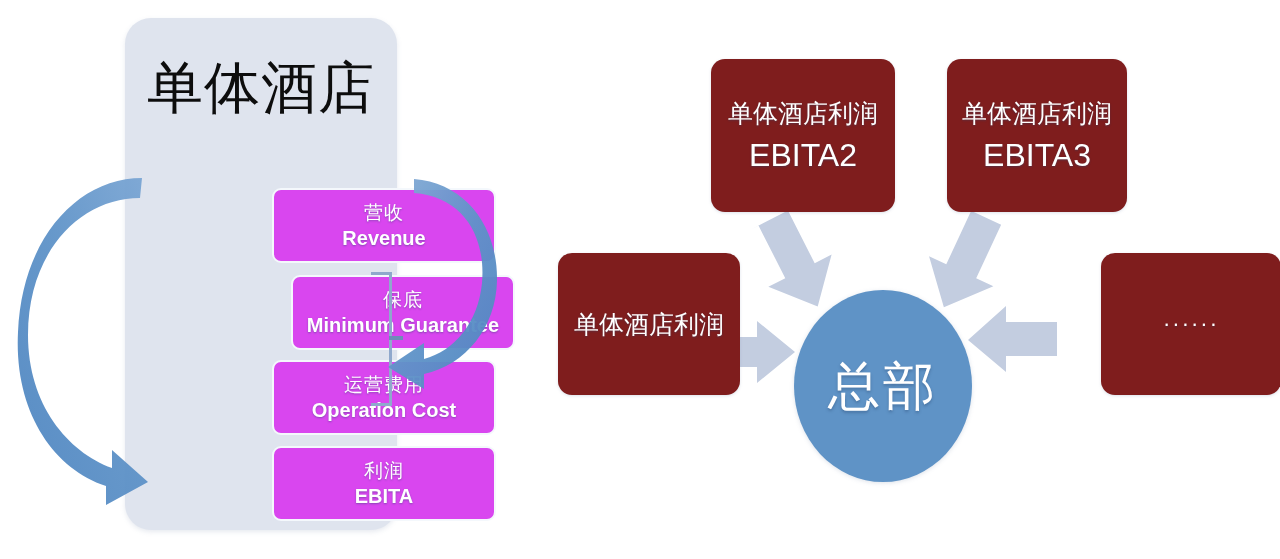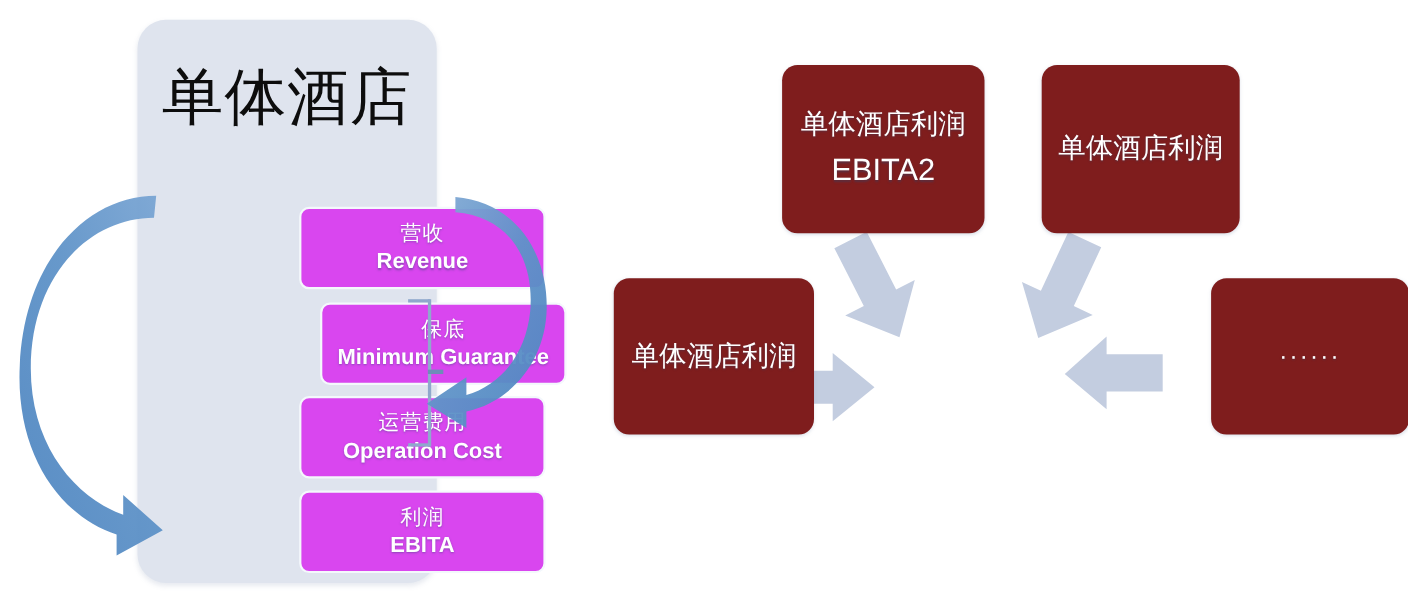--- a/index.html
+++ b/index.html
@@ -133,21 +133,21 @@
     box-shadow: 0 1px 3px rgba(120,140,170,0.25);
     margin-left: 39px;
   }
   .rbox .cn {
     font-size: 25px;
     line-height: 31px;
     letter-spacing: 0px;
     padding: 0 14px;
   }
   .rbox .en {
-    font-size: 28px;
+    font-size: 32px;
     line-height: 36px;
     margin-top: 8px;
     text-align: right;
   }
   .rbox .en.underlined { text-decoration: underline; text-underline-offset: 4px; }
 
   #rbox-ebita2 { left: 672px;  top: 59px;  width: 184px; height: 153px; }
   #rbox-ebita3 { left: 908px;  top: 59px;  width: 180px; height: 153px; }
   #rbox-ebita1 { left: 519px;  top: 253px; width: 182px; height: 142px; }
   #rbox-more   { left: 1062px; top: 253px; width: 180px; height: 142px; }
@@ -305,24 +305,28 @@
     </g>
   </svg>
 
   <div class="rbox" id="rbox-ebita2">
     <div class="cn">单体酒店利润</div>
     <div class="en">EBITA2</div>
   </div>
 
   <div class="rbox" id="rbox-ebita3">
     <div class="cn">单体酒店利润</div>
+    <div class="en">EBITA3</div>
   </div>
 
   <div class="rbox" id="rbox-ebita1">
     <div class="cn">单体酒店利润</div>
   </div>
 
   <div class="rbox" id="rbox-more">
     <div class="dots">······</div>
   </div>
 
+  <div id="hq-circle">
+    <div class="label">总部</div>
+  </div>
 
 </div>
 
 </body></html>

